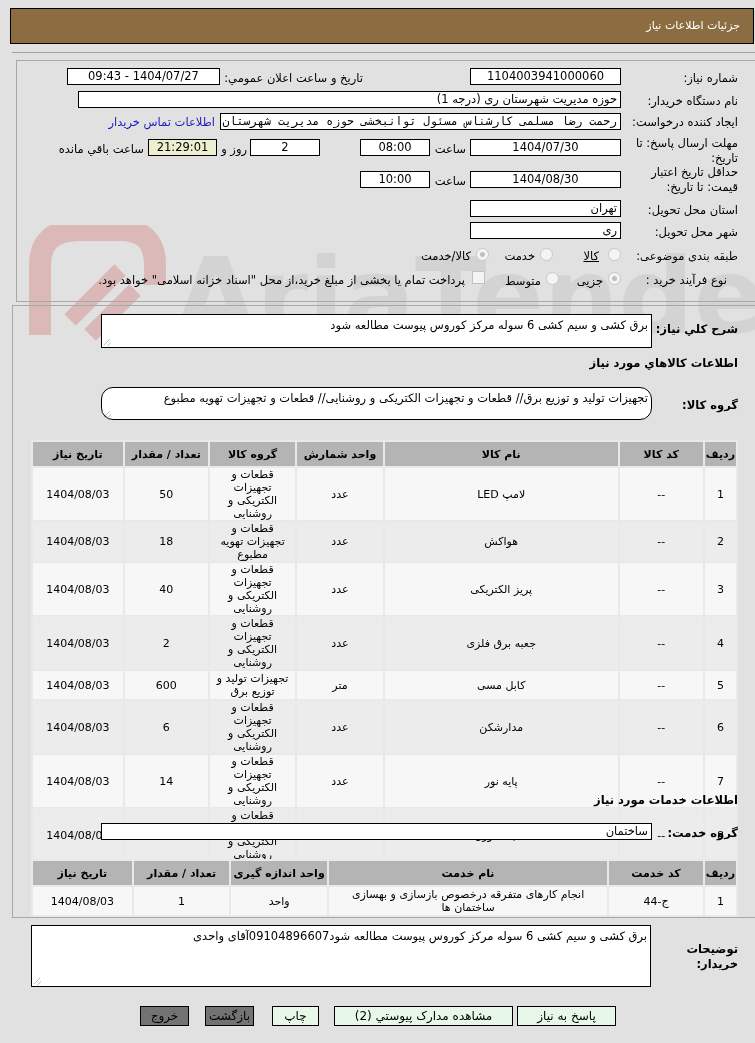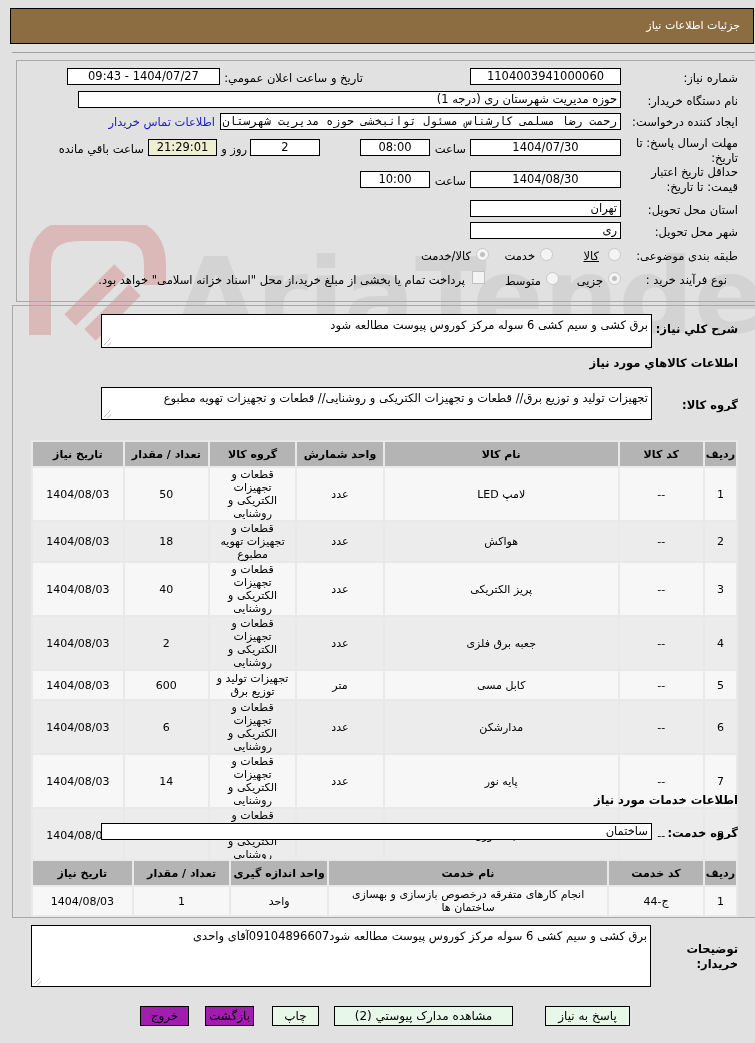--- a/index.html
+++ b/index.html
@@ -48,21 +48,21 @@
     background: #b4b4b4; font-weight: bold; height: 26px; border: 2px solid #e9e9e9; text-align: center; font-size: 11px;
   }
   .tbl td { border: 2px solid #e9e9e9; text-align: center; font-size: 11px; padding: 0 2px; }
   .tbl tr.odd td { background: #f7f7f7; }
   .tbl tr.even td { background: #ececec; }
   .btn {
     position: absolute; top: 1006px; height: 20px; border: 1px solid #000;
     font-size: 12px; line-height: 18px; text-align: center; white-space: nowrap;
   }
   .btn.green { background: #e8f8e8; }
-  .btn.pink { background: #a21caf; }
+  .btn.pink { background: #737373; }
   .watermark { left: 20px; top: 225px; width: 740px; height: 120px; pointer-events: none; }
 </style>
 </head>
 <body>
 
 <div class="abs header">
   <span>جزئیات اطلاعات نیاز</span>
 </div>
 <div class="abs divider"></div>
 
@@ -129,21 +129,21 @@
 
 <span class="abs lbl bold" style="right:17px; top:322px;">شرح کلي نياز:</span>
 <div class="abs textarea" style="right:103px; top:314px; width:551px; height:34px;">
   <span>برق کشی و سیم کشی 6 سوله مرکز کوروس پیوست مطالعه شود</span>
   <span class="grip"></span>
 </div>
 
 <span class="abs lbl bold" style="right:17px; top:356px;">اطلاعات کالاهاي مورد نياز</span>
 
 <span class="abs lbl bold" style="right:17px; top:398px;">گروه کالا:</span>
-<div class="abs textarea" style="right:103px; top:387px; width:551px; height:33px;">
+<div class="abs textarea" style="right:103px; top:387px; width:551px; height:33px;border-radius:12px;">
   <span>تجهیزات تولید و توزیع برق// قطعات و تجهیزات الکتریکی و روشنایی//  قطعات و تجهیزات تهویه مطبوع</span>
   <span class="grip"></span>
 </div>
 
 <table class="tbl" style="right:17px; top:440px; width:707px;">
   <thead>
     <tr>
       <th style="width:26px;">ردیف</th>
       <th style="width:86px;">کد کالا</th>
       <th style="width:238px;">نام کالا</th>
@@ -256,17 +256,17 @@
   </tbody>
 </table>
 
 <span class="abs lbl bold" style="right:17px; top:942px;">توضیحات</span>
 <span class="abs lbl bold" style="right:17px; top:957px;">خریدار:</span>
 <div class="abs textarea" style="right:104px; top:925px; width:620px; height:62px;">
   <span>برق کشی و سیم کشی 6 سوله مرکز کوروس پیوست مطالعه شود09104896607آقای واحدی</span>
   <span class="grip"></span>
 </div>
 
-<div class="btn green" style="right:125px; width:85px;">پاسخ به نیاز</div>
+<div class="btn green" style="right:139px; width:99px;">پاسخ به نیاز</div>
 <div class="btn green" style="right:242px; width:179px;">مشاهده مدارک پیوستي (2)</div>
 <div class="btn green" style="right:436px; width:47px;">چاپ</div>
 <div class="btn pink" style="right:501px; width:49px;">بازگشت</div>
 <div class="btn pink" style="right:566px; width:49px;">خروج</div>
 
 </body></html>

